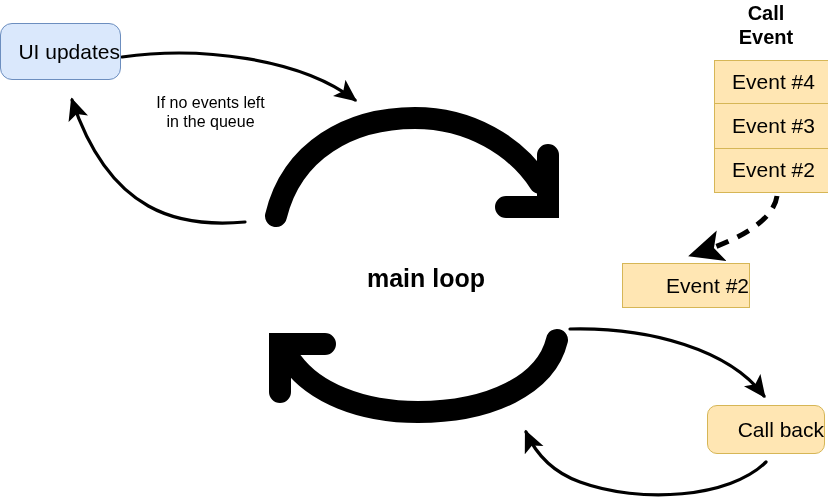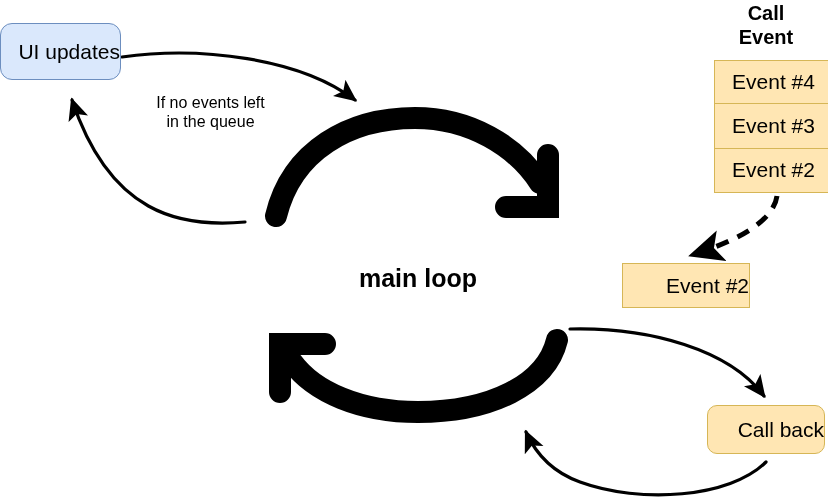--- a/index.html
+++ b/index.html
@@ -95,21 +95,21 @@
     white-space: pre;
   }
   .label-queue-title {
     left: 700px;
     top: 2px;
     width: 132px;
     font-size: 20px;
     font-weight: bold;
   }
   .label-main-loop {
-    left: 318px;
+    left: 326px;
     top: 264px;
     width: 200px;
     font-size: 25px;
     font-weight: bold;
   }
   .label-condition {
     left: 113px;
     top: 94px;
     width: 195px;
     font-size: 16px;

